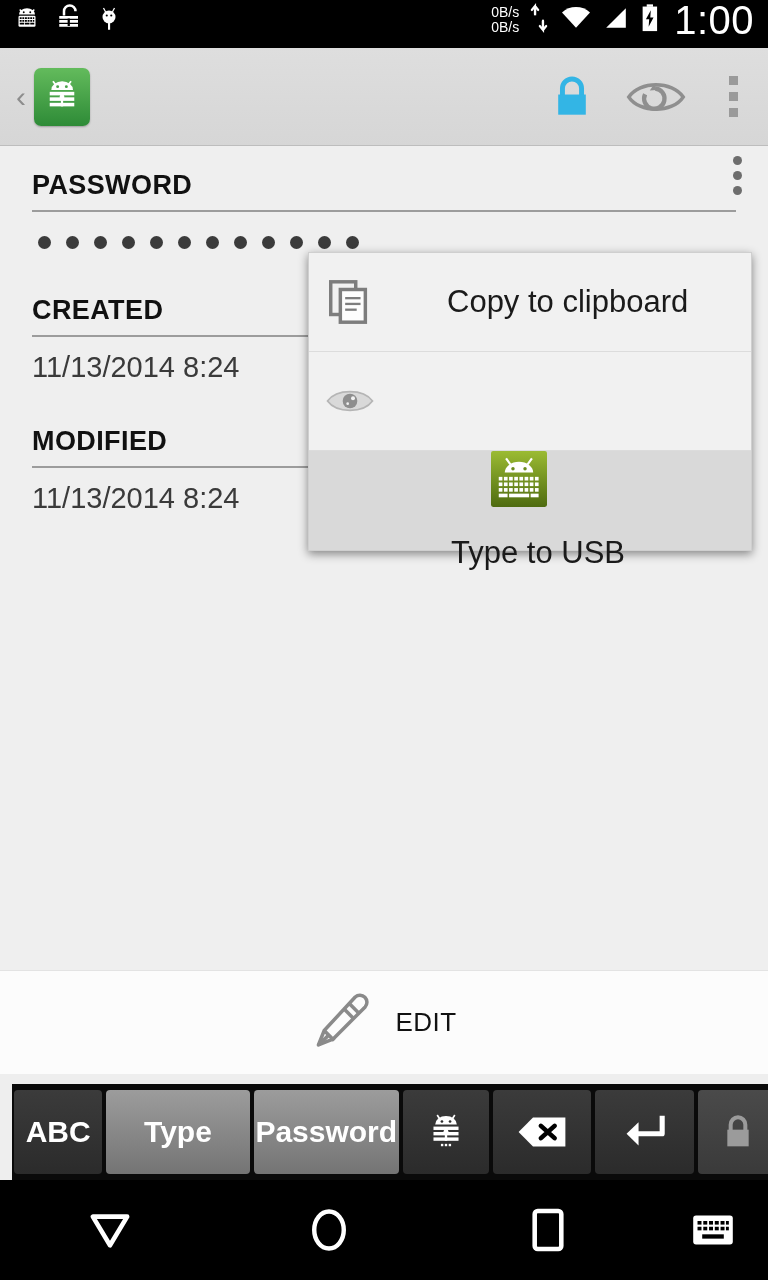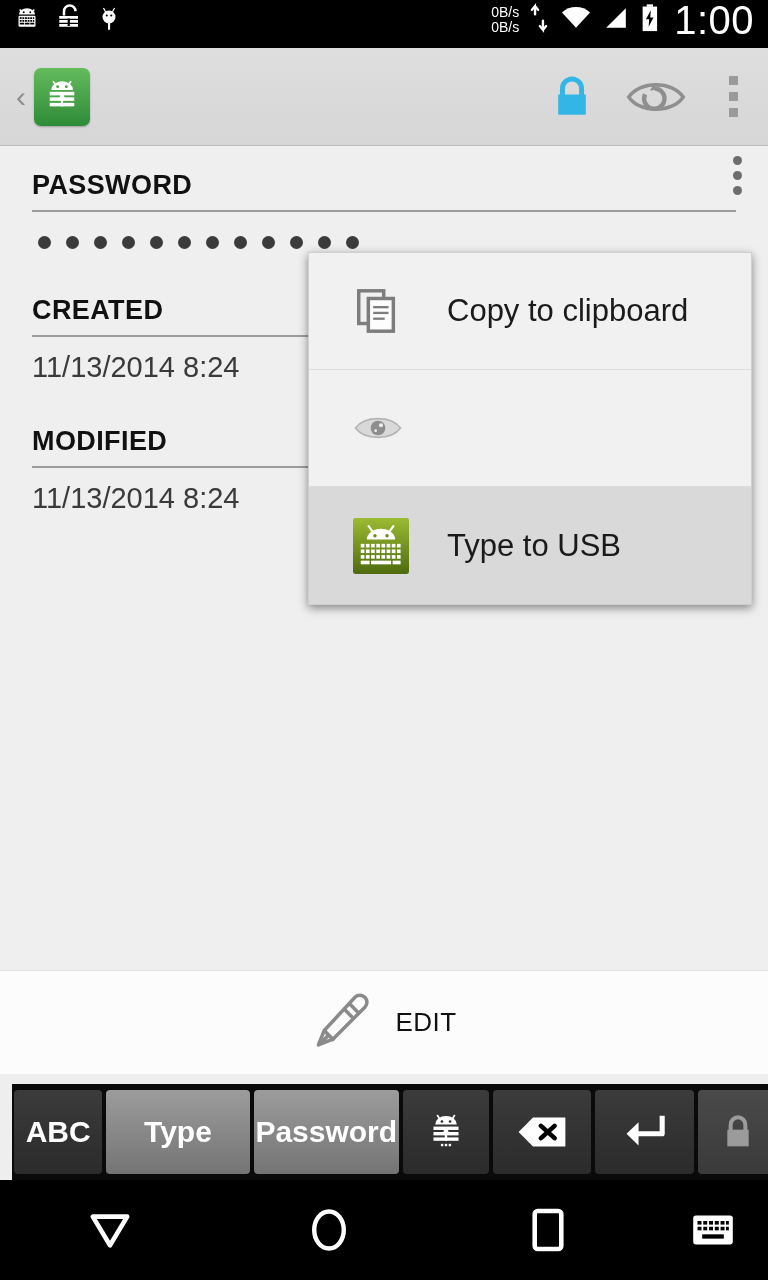--- a/index.html
+++ b/index.html
@@ -70,24 +70,24 @@
 
   
   .popup {
     position:absolute; left:308px; top:252px; width:444px;
     background:#f1f1f1;
     box-shadow:0 3px 9px rgba(0,0,0,.45);
     border:1px solid #cfcfcf;
     z-index:40;
   }
   .menu-item {
-    height:117px; display:flex; align-items:center; padding-left:44px;
-    border-bottom:1px solid #dcdcdc; background:#f1f1f1;
-  }
-  .menu-item:last-child { border-bottom:none; }
+    height:99px; display:flex; align-items:center; padding-left:16px;
+    border-bottom:1px solid #dcdcdc; background:#f1f1f1;gap:28px;
+  }
+  .menu-item:last-child { border-bottom:none;flex-direction:column; }
   .menu-item.highlight { background:#d9d9d9; }
   .mi-icon { width:94px; display:flex; align-items:center; }
   .mi-label { font-size:31px; color:#1a1a1a; }
 
   
   .editbar {
     position:absolute; top:970px; left:0; width:768px; height:104px;
     background:#fcfcfc; border-top:1px solid #e3e3e3;
     display:flex; align-items:center; justify-content:center; gap:22px;
   }

